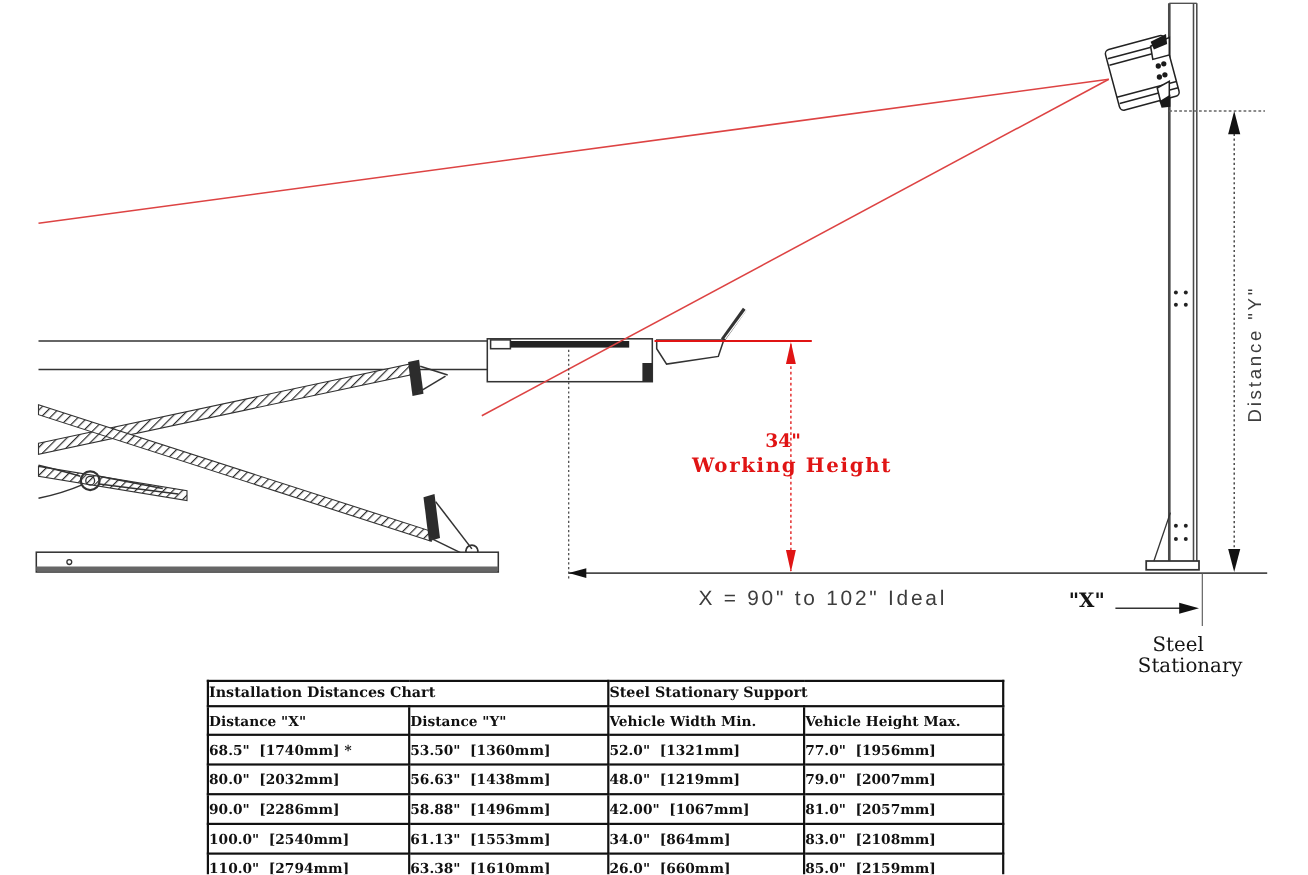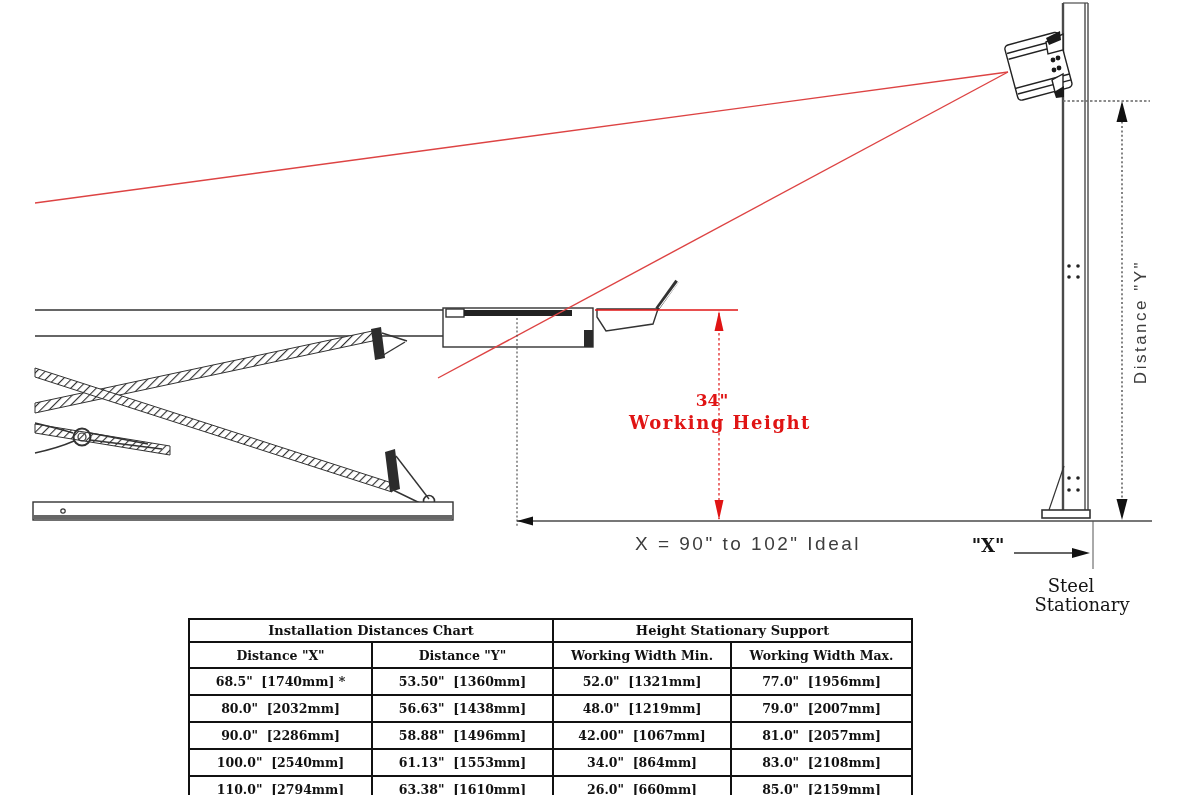--- a/index.html
+++ b/index.html
@@ -6,21 +6,21 @@
   .stage{position:relative;width:1189px;height:795px;background:#fff;overflow:hidden;
          font-family:"Liberation Sans",sans-serif;}
   svg text{user-select:none;}
   .t-red{font-family:"DejaVu Serif",serif;fill:#e01414;font-weight:600;}
   .t-sans-thin{font-family:"Liberation Sans",sans-serif;fill:#3d3d3d;letter-spacing:2.5px;}
   .t-serif{font-family:"DejaVu Serif",serif;fill:#141414;}
   
   .dist-table{position:absolute;left:188px;top:618px;width:723px;height:170px;
     border-collapse:collapse;table-layout:fixed;background:#fff;
     font-family:"DejaVu Serif",serif;font-weight:700;color:#111;}
-  .dist-table th,.dist-table td{border:2px solid #111;text-align:center;
+  .dist-table th,.dist-table td{border:2px solid #111;text-align:left;
     padding:0;font-size:12.5px;font-weight:700;white-space:pre;overflow:hidden;}
   .dist-table .gh{font-size:13px;height:21px;}
   .dist-table .ch{font-size:12.5px;height:24px;}
   .dist-table td{height:25px;}
   
   .logo{position:absolute;left:8px;top:722px;height:70px;z-index:6;white-space:nowrap;}
   .logo .red-shape{position:absolute;left:2px;top:22px;width:56px;height:47px;
     background:#e8232b;border-radius:3px 30px 3px 3px;z-index:0;}
   .logo span{position:relative;z-index:1;display:inline-block;vertical-align:baseline;
     font-family:"Liberation Sans",sans-serif;font-weight:700;line-height:68px;}
@@ -166,27 +166,27 @@
   <table class="dist-table">
     <colgroup>
         <col style="width:183px">
         <col style="width:181px">
         <col style="width:178px">
         <col style="width:181px">
       </colgroup>
     <tbody>
         <tr>
       <th class="gh" colspan="2">Installation Distances Chart</th>
-      <th class="gh" colspan="2">Height Stationary Support</th>
+      <th class="gh" colspan="2">Steel Stationary Support</th>
     </tr>
     <tr>
       <th class="ch">Distance "X"</th>
       <th class="ch">Distance "Y"</th>
-      <th class="ch">Working Width Min.</th>
-      <th class="ch">Working Width Max.</th>
+      <th class="ch">Vehicle Width Min.</th>
+      <th class="ch">Vehicle Height Max.</th>
     </tr>
     <tr>
       <td>68.5"  [1740mm] *</td>
       <td>53.50"  [1360mm]</td>
       <td>52.0"  [1321mm]</td>
       <td>77.0"  [1956mm]</td>
     </tr>
     <tr>
       <td>80.0"  [2032mm]</td>
       <td>56.63"  [1438mm]</td>

